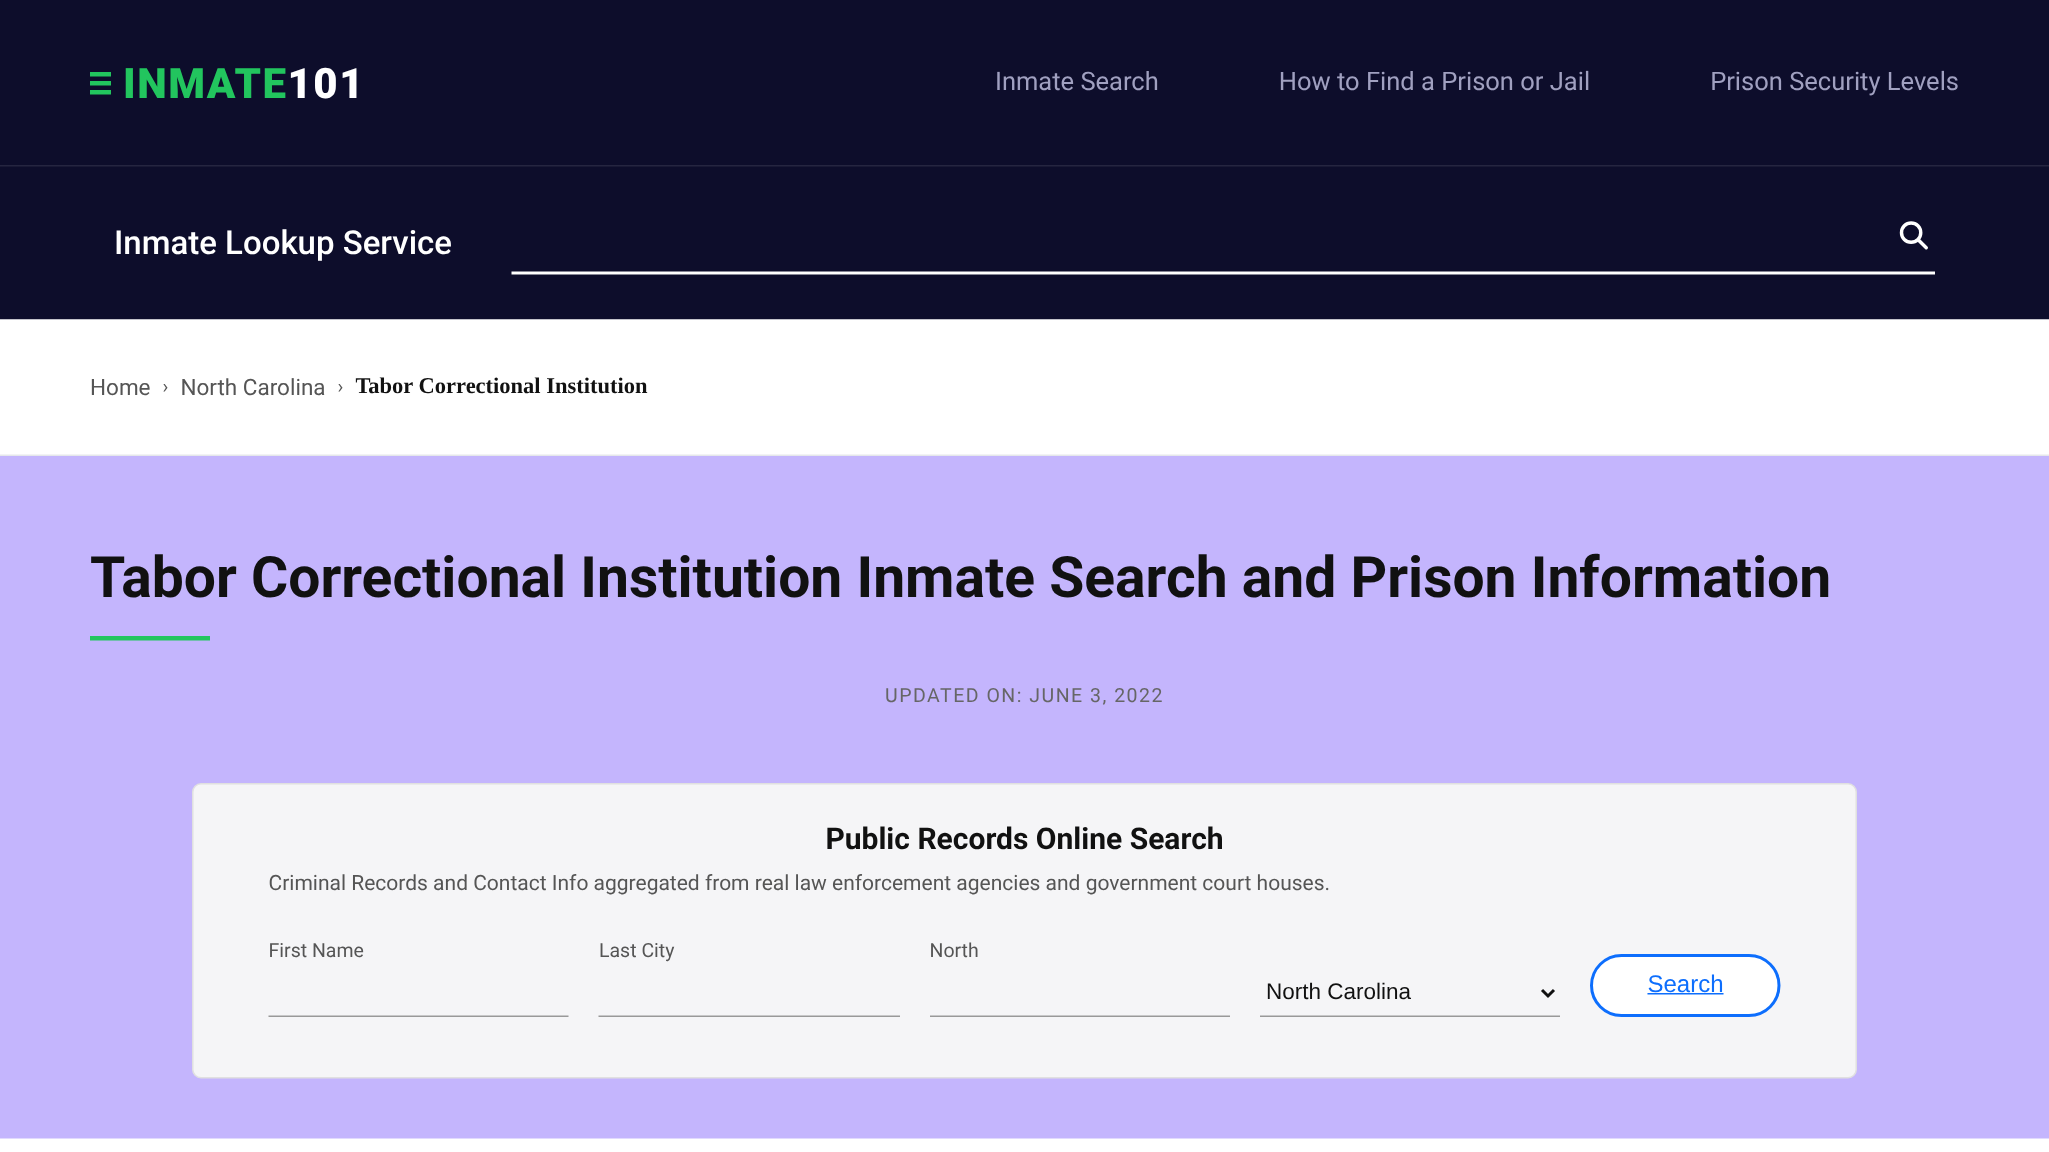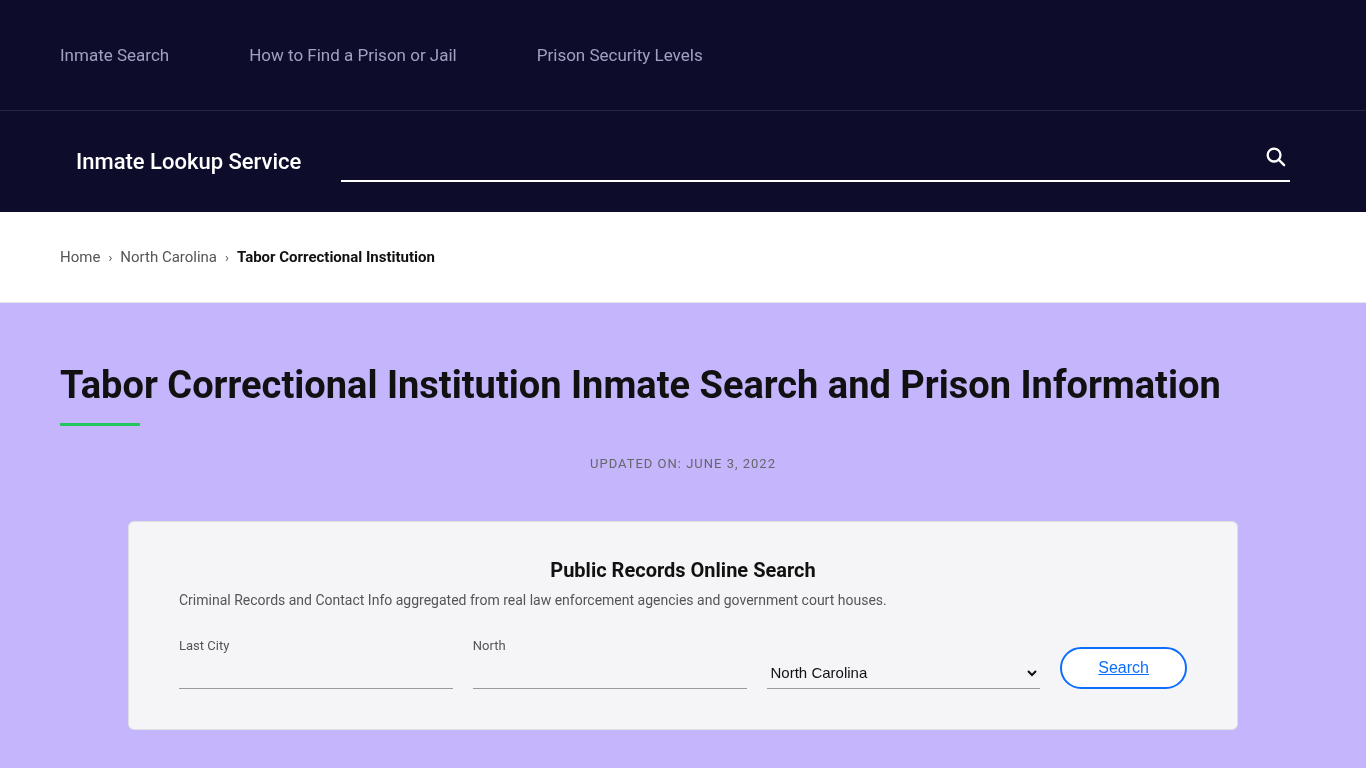--- a/index.html
+++ b/index.html
@@ -134,20 +134,21 @@
 
     .breadcrumb-separator {
       color: #555;
       font-size: 13px;
     }
 
     .breadcrumb-current {
       color: #111;
       font-weight: 700;
       font-size: 15px;
+      font-family: Liberation Serif, serif;
     }
 
     
     .main-content {
       padding: 60px 60px 40px 60px;
       background: #c4b5fd;
     }
 
     .page-title {
       font-size: 38px;
@@ -171,21 +172,21 @@
       letter-spacing: 1px;
       text-transform: uppercase;
       margin-bottom: 50px;
     }
 
     
     .search-box {
       background: #f5f5f7;
       border: 1px solid #e0e0e0;
       border-radius: 6px;
-      padding: 36px 50px 40px 50px;
+      padding: 24px 50px 40px 50px;
       max-width: 1110px;
       margin: 0 auto;
     }
 
     .search-box-title {
       text-align: center;
       font-size: 20px;
       font-weight: 700;
       color: #111;
       margin-bottom: 10px;
@@ -255,20 +256,30 @@
       cursor: pointer;
       white-space: nowrap;
       transition: background 0.2s, color 0.2s;
       text-decoration: underline;
     }
   </style>
 </head>
 <body>
 
 <nav class="top-nav">
+  <div class="logo-container">
+    <div class="logo-bars">
+      <span></span>
+      <span></span>
+      <span></span>
+    </div>
+    <div class="logo-text">
+      <span>INMATE</span><span style="color:#fff;">101</span>
+    </div>
+  </div>
 
   <div class="nav-links">
     <a class="nav-link">Inmate Search</a>
     <a class="nav-link">How to Find a Prison or Jail</a>
     <a class="nav-link">Prison Security Levels</a>
   </div>
 </nav>
 
 <div class="search-section">
   <span class="search-label">Inmate Lookup Service</span>
@@ -297,20 +308,24 @@
   <h1 class="page-title">Tabor Correctional Institution Inmate Search and Prison Information</h1>
   <div class="title-underline"></div>
 
   <p class="updated-text">UPDATED ON: JUNE 3, 2022</p>
 
   <div class="search-box">
     <h2 class="search-box-title">Public Records Online Search</h2>
     <p class="search-box-desc">Criminal Records and Contact Info aggregated from real law enforcement agencies and government court houses.</p>
 
     <div class="search-fields">
+      <div class="field-group">
+        <label class="field-label">First Name</label>
+        <input class="field-input" type="text" style="">
+      </div>
 
       <div class="field-group">
         <label class="field-label">Last City</label>
         <input class="field-input" type="text" style="">
       </div>
 
       <div class="field-group">
         <label class="field-label">North</label>
         <input class="field-input" type="text" style="">
       </div>

